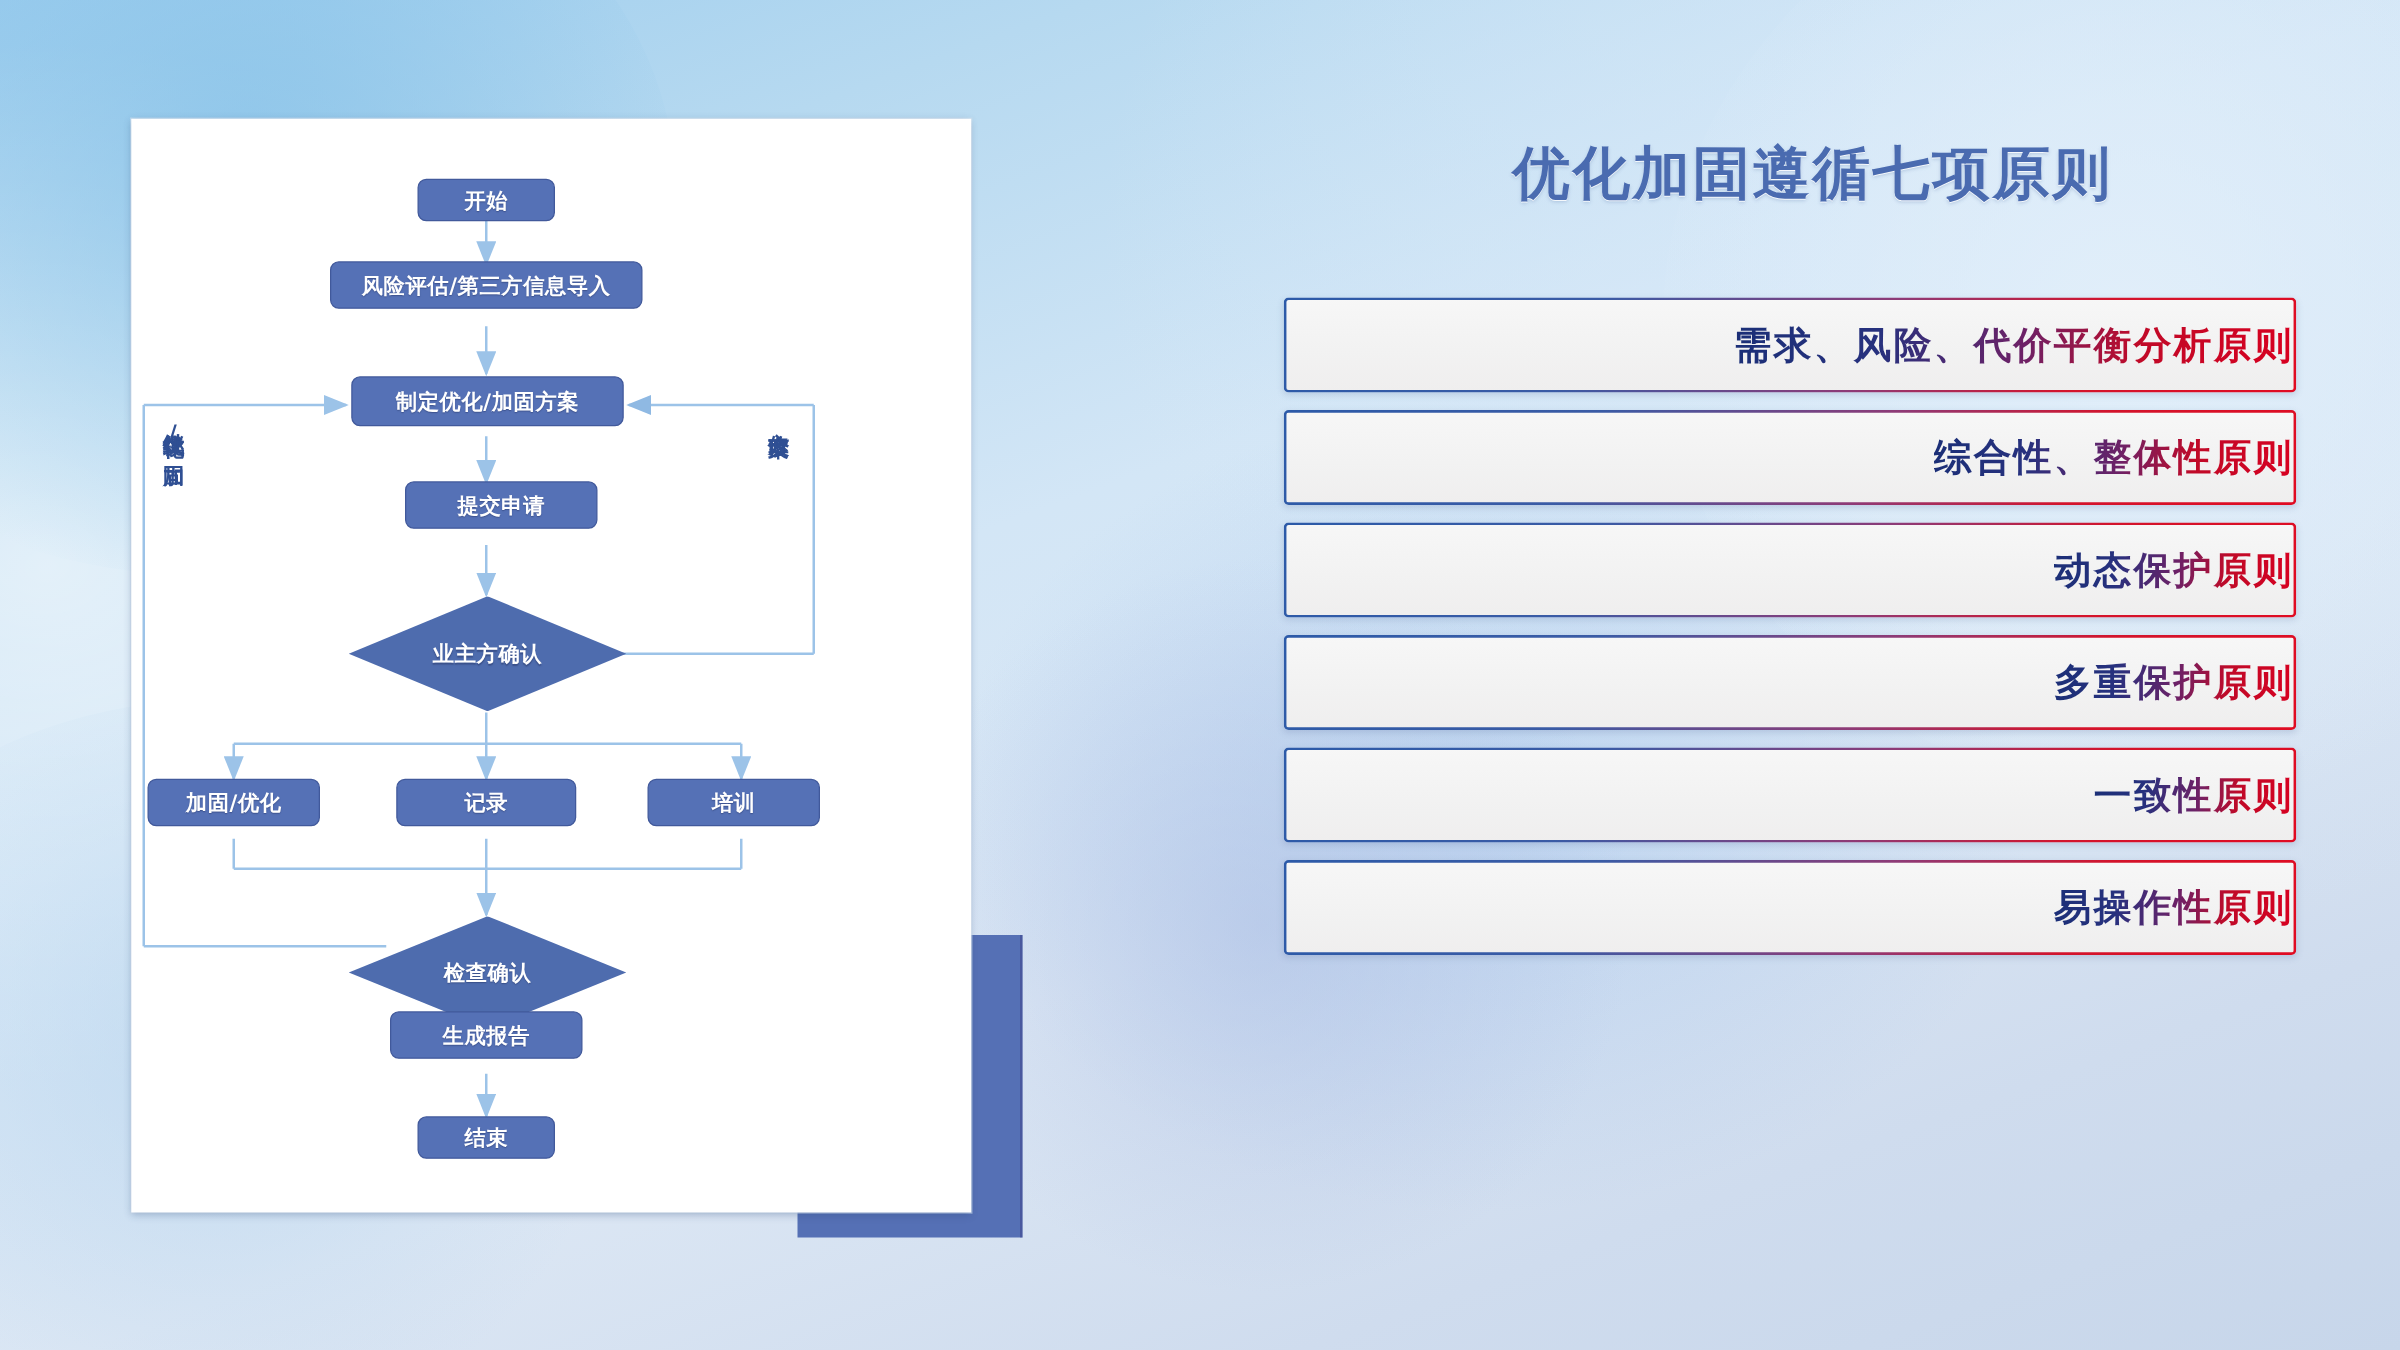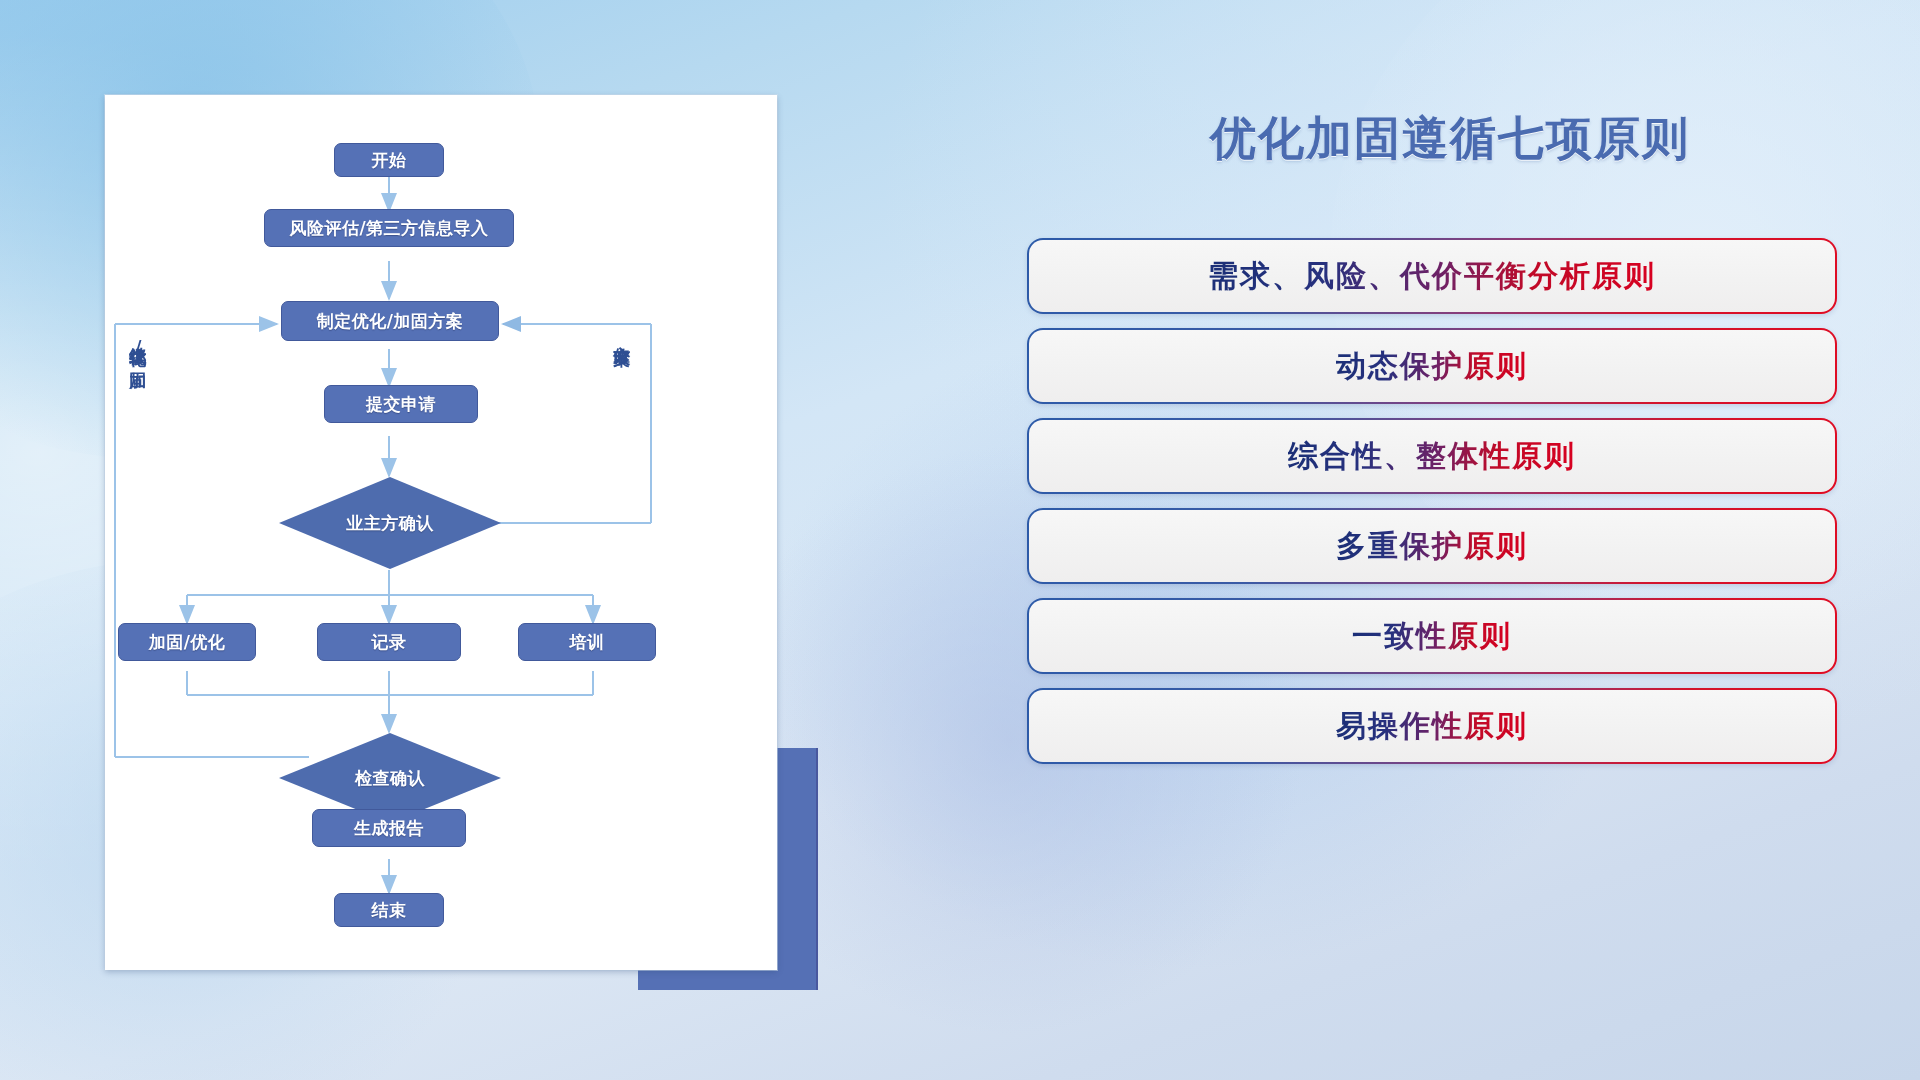--- a/index.html
+++ b/index.html
@@ -151,31 +151,31 @@
     left: 1027px;
     top: 238px;
     width: 810px;
   }
 
   .card {
     position: relative;
     box-sizing: border-box;
     height: 76px;
     margin-bottom: 14px;
-    border-radius: 16px;
+    border-radius: 4px;
     background: linear-gradient(180deg, #f7f7f7 0%, #f2f2f2 55%, #efeeee 100%);
     border: 2px solid transparent;
     background-origin: border-box;
     background-clip: padding-box, border-box;
     background-image:
       linear-gradient(180deg, #f7f7f7 0%, #f2f2f2 55%, #efeeee 100%),
       linear-gradient(118deg, #2c5aa8 0%, #3a5ba5 30%, #8e3a76 58%, #d3142c 78%, #e00b22 100%);
     display: flex;
     align-items: center;
-    justify-content: center;
+    justify-content: flex-end;
     box-shadow: 0 2px 5px rgba(90,115,160,0.22);
   }
   .card:last-child { margin-bottom: 0; }
 
   .card-label {
     font-size: 30px;
     font-weight: bold;
     letter-spacing: 2px;
     background-image: linear-gradient(95deg, #1b2f77 0%, #27317e 26%, #6e2166 52%, #c00a28 72%, #d80020 100%);
     -webkit-background-clip: text;
@@ -297,26 +297,26 @@
     </div>
   </div>
 
   <div class="title">优化加固遵循七项原则</div>
 
   <div class="cards">
     <div class="card">
       <span class="card-label">需求、风险、代价平衡分析原则</span>
     </div>
     <div class="card">
+      <span class="card-label">综合性、整体性原则</span>
+    </div>
+    <div class="card">
       <span class="card-label">动态保护原则</span>
     </div>
     <div class="card">
-      <span class="card-label">综合性、整体性原则</span>
-    </div>
-    <div class="card">
       <span class="card-label">多重保护原则</span>
     </div>
     <div class="card">
       <span class="card-label">一致性原则</span>
     </div>
     <div class="card">
       <span class="card-label">易操作性原则</span>
     </div>
   </div>
 

